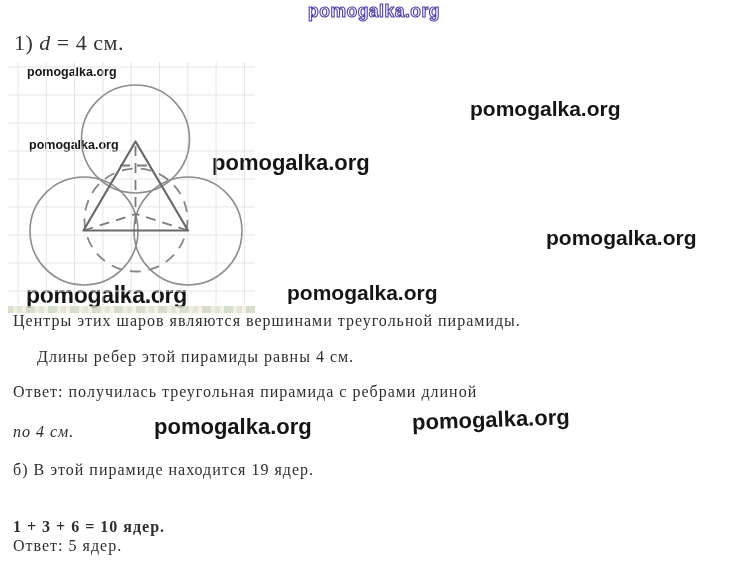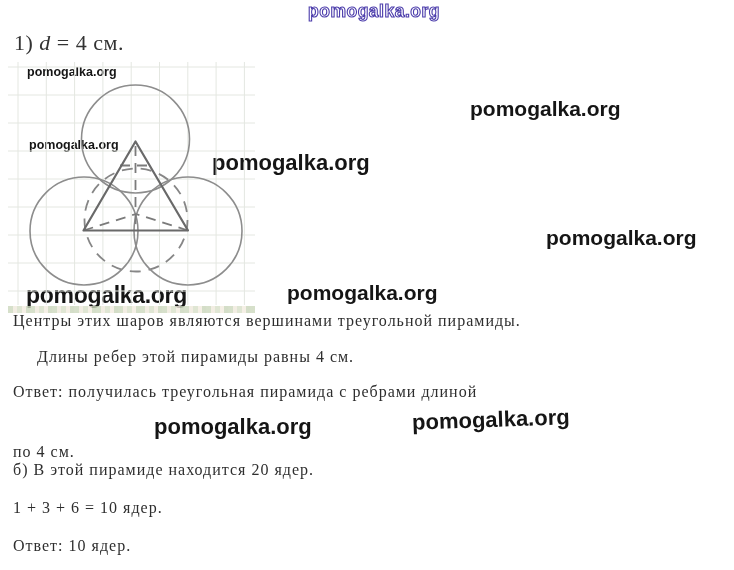--- a/index.html
+++ b/index.html
@@ -22,22 +22,22 @@
   .wm-d{left:470px;top:98px;font-size:21px;}
   .wm-e{left:546px;top:227px;font-size:21px;}
   .wm-f{left:287px;top:282px;font-size:21px;}
   .wm-g{left:26px;top:284px;font-size:23px;letter-spacing:-.3px;}
   .wm-h{left:154px;top:416px;font-size:22px;}
   .wm-i{left:412px;top:409px;font-size:22px;transform:rotate(-2deg);}
   
   .tline{position:absolute;left:13px;font-size:16px;letter-spacing:1px;white-space:nowrap;color:#2e2e2e;}
   #header-line{position:absolute;left:14px;top:30px;font-size:22px;letter-spacing:.5px;color:#333;text-align:right;}
   #header-line .math-var{font-style:italic;}
-  .l1{top:312px;} .l2{top:348px;margin-left:24px;} .l3{top:383px;} .l4{top:443px;}
-  .l5{top:461px;} .l6{top:499px;} .l7{top:537px;}
+  .l1{top:312px;} .l2{top:348px;margin-left:24px;} .l3{top:383px;} .l4{top:423px;font-style:italic;}
+  .l5{top:461px;} .l6{top:518px;font-weight:bold;} .l7{top:537px;}
   
   #figure-wrap{position:absolute;left:8px;top:62px;width:247px;height:252px;}
   #figure-svg{display:block;width:247px;height:252px;}
   .grid-line{stroke:#e4e7e1;stroke-width:1;}
   .fig-circle{fill:none;stroke:#8d8d8d;stroke-width:1.6;}
   .fig-dashed-circle{fill:none;stroke:#868686;stroke-width:1.8;stroke-dasharray:11 8;}
   .fig-triangle{fill:none;stroke:#696969;stroke-width:2.2;stroke-linejoin:round;}
   .fig-dash-line{stroke:#7b7b7b;stroke-width:1.8;stroke-dasharray:10 7;}
   
   .speckle{
@@ -100,18 +100,18 @@
         <line x1="180" y1="168.5" x2="128" y2="152" class="fig-dash-line"></line>
         <polygon points="127.5,79.5 75.5,168.5 180,168.5" class="fig-triangle"></polygon>
       </svg>
   </div>
   <div class="speckle speckle-fig"></div>
 
   <div class="tline l1">Центры этих шаров являются вершинами треугольной пирамиды.</div>
   <div class="tline l2">Длины ребер этой пирамиды равны 4 см.</div>
   <div class="tline l3">Ответ: получилась треугольная пирамида с ребрами длиной</div>
   <div class="tline l4">по 4 см.</div>
-  <div class="tline l5">б) В этой пирамиде находится 20 ядер.</div>
+  <div class="tline l5">б) В этой пирамиде находится 19 ядер.</div>
   <div class="tline l6">1 + 3 + 6 = 10 ядер.</div>
-  <div class="tline l7">Ответ: 10 ядер.</div>
+  <div class="tline l7">Ответ: 5 ядер.</div>
 
   <div class="speckle-bottom speckle"></div>
 </div>
 
 </body></html>

